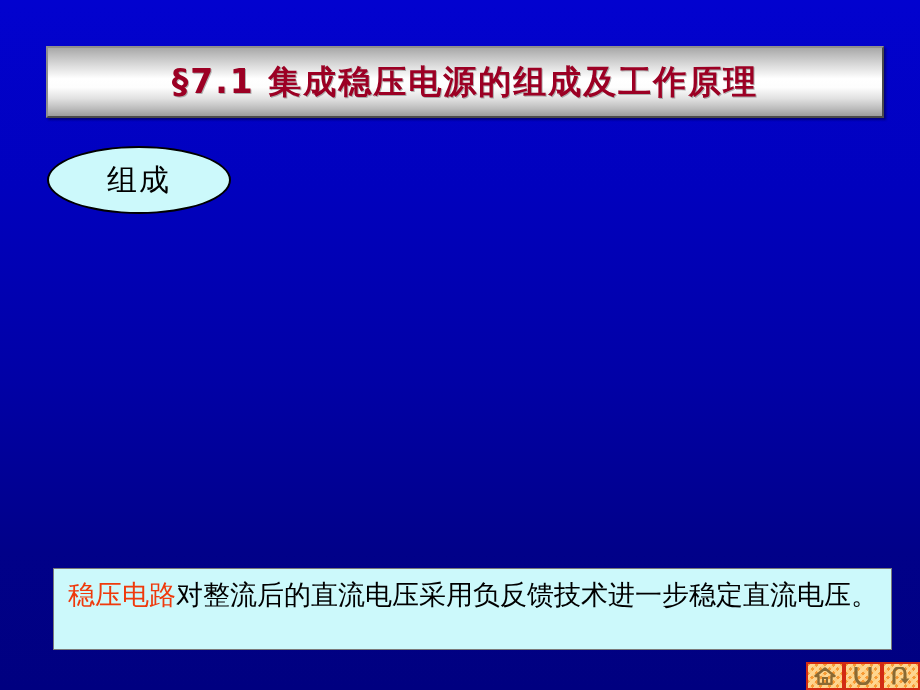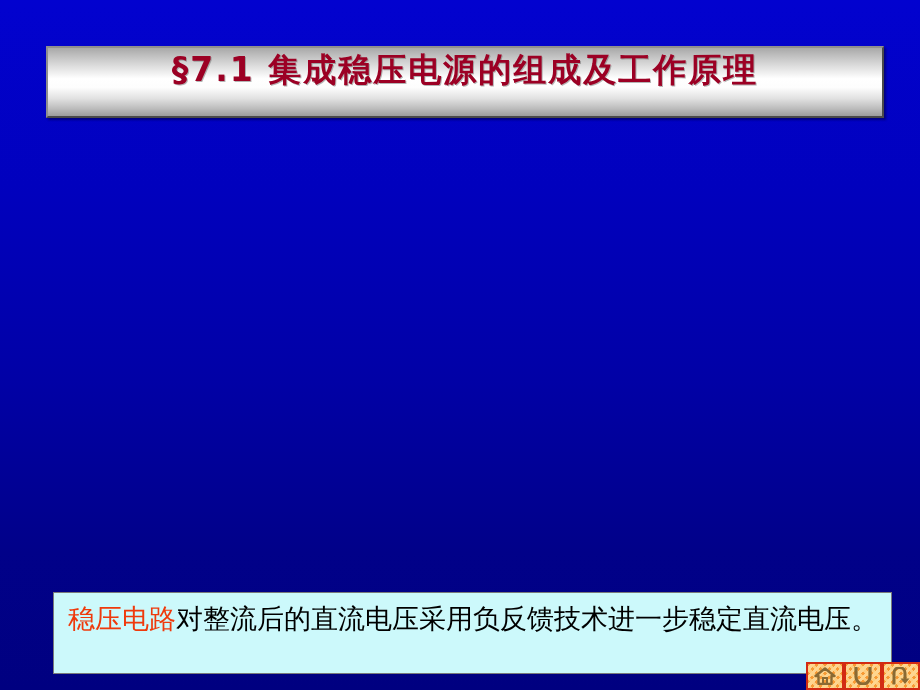--- a/index.html
+++ b/index.html
@@ -37,20 +37,21 @@
         #a8a8a8 0%,
         #bdbdbd 10%,
         #dcdcdc 26%,
         #ffffff 45%,
         #fdfdfd 58%,
         #e2e2e2 74%,
         #bfbfbf 88%,
         #9d9d9d 100%);
     box-sizing: border-box;
     display: flex;
+    align-items: center;
     justify-content: center;
     box-shadow: 2px 2px 2px rgba(0,0,0,0.35);
   }
   #title-text {
     font-family: "DejaVu Sans", "Liberation Sans", sans-serif;
     font-size: 33px;
     font-weight: bold;
     color: #9c0024;
     letter-spacing: 2px;
     white-space: nowrap;
@@ -89,21 +90,21 @@
     color: #ffffff;
     white-space: nowrap;
     letter-spacing: 1px;
   }
   .hl-magenta { color: #f36ae0; }
 
   
   #note-box {
     position: absolute;
     left: 53px;
-    top: 592px;
+    top: 568px;
     width: 839px;
     height: 82px;
     background: #ccf9fb;
     border: 1px solid #7a7a7a;
     box-sizing: border-box;
     padding: 8px 0 0 14px;
   }
   #note-text {
     font-family: "DejaVu Sans", "Liberation Sans", sans-serif;
     font-size: 27px;
@@ -139,20 +140,23 @@
 </style>
 </head>
 <body>
 
 <div id="slide">
 
   <div id="title-banner">
     <span id="title-text">§7.1  集成稳压电源的组成及工作原理</span>
   </div>
 
+  <div id="compose-ellipse">
+    <span id="compose-ellipse-label">组成</span>
+  </div>
 
 
   <div id="note-box">
     <div id="note-text"><span class="hl-red">稳压电路</span><span>对整流后的直流电压采用负反馈技术进一步稳定直流电压。</span></div>
   </div>
 
   <div id="nav-bar">
 
     <div class="nav-btn">
       <span>

